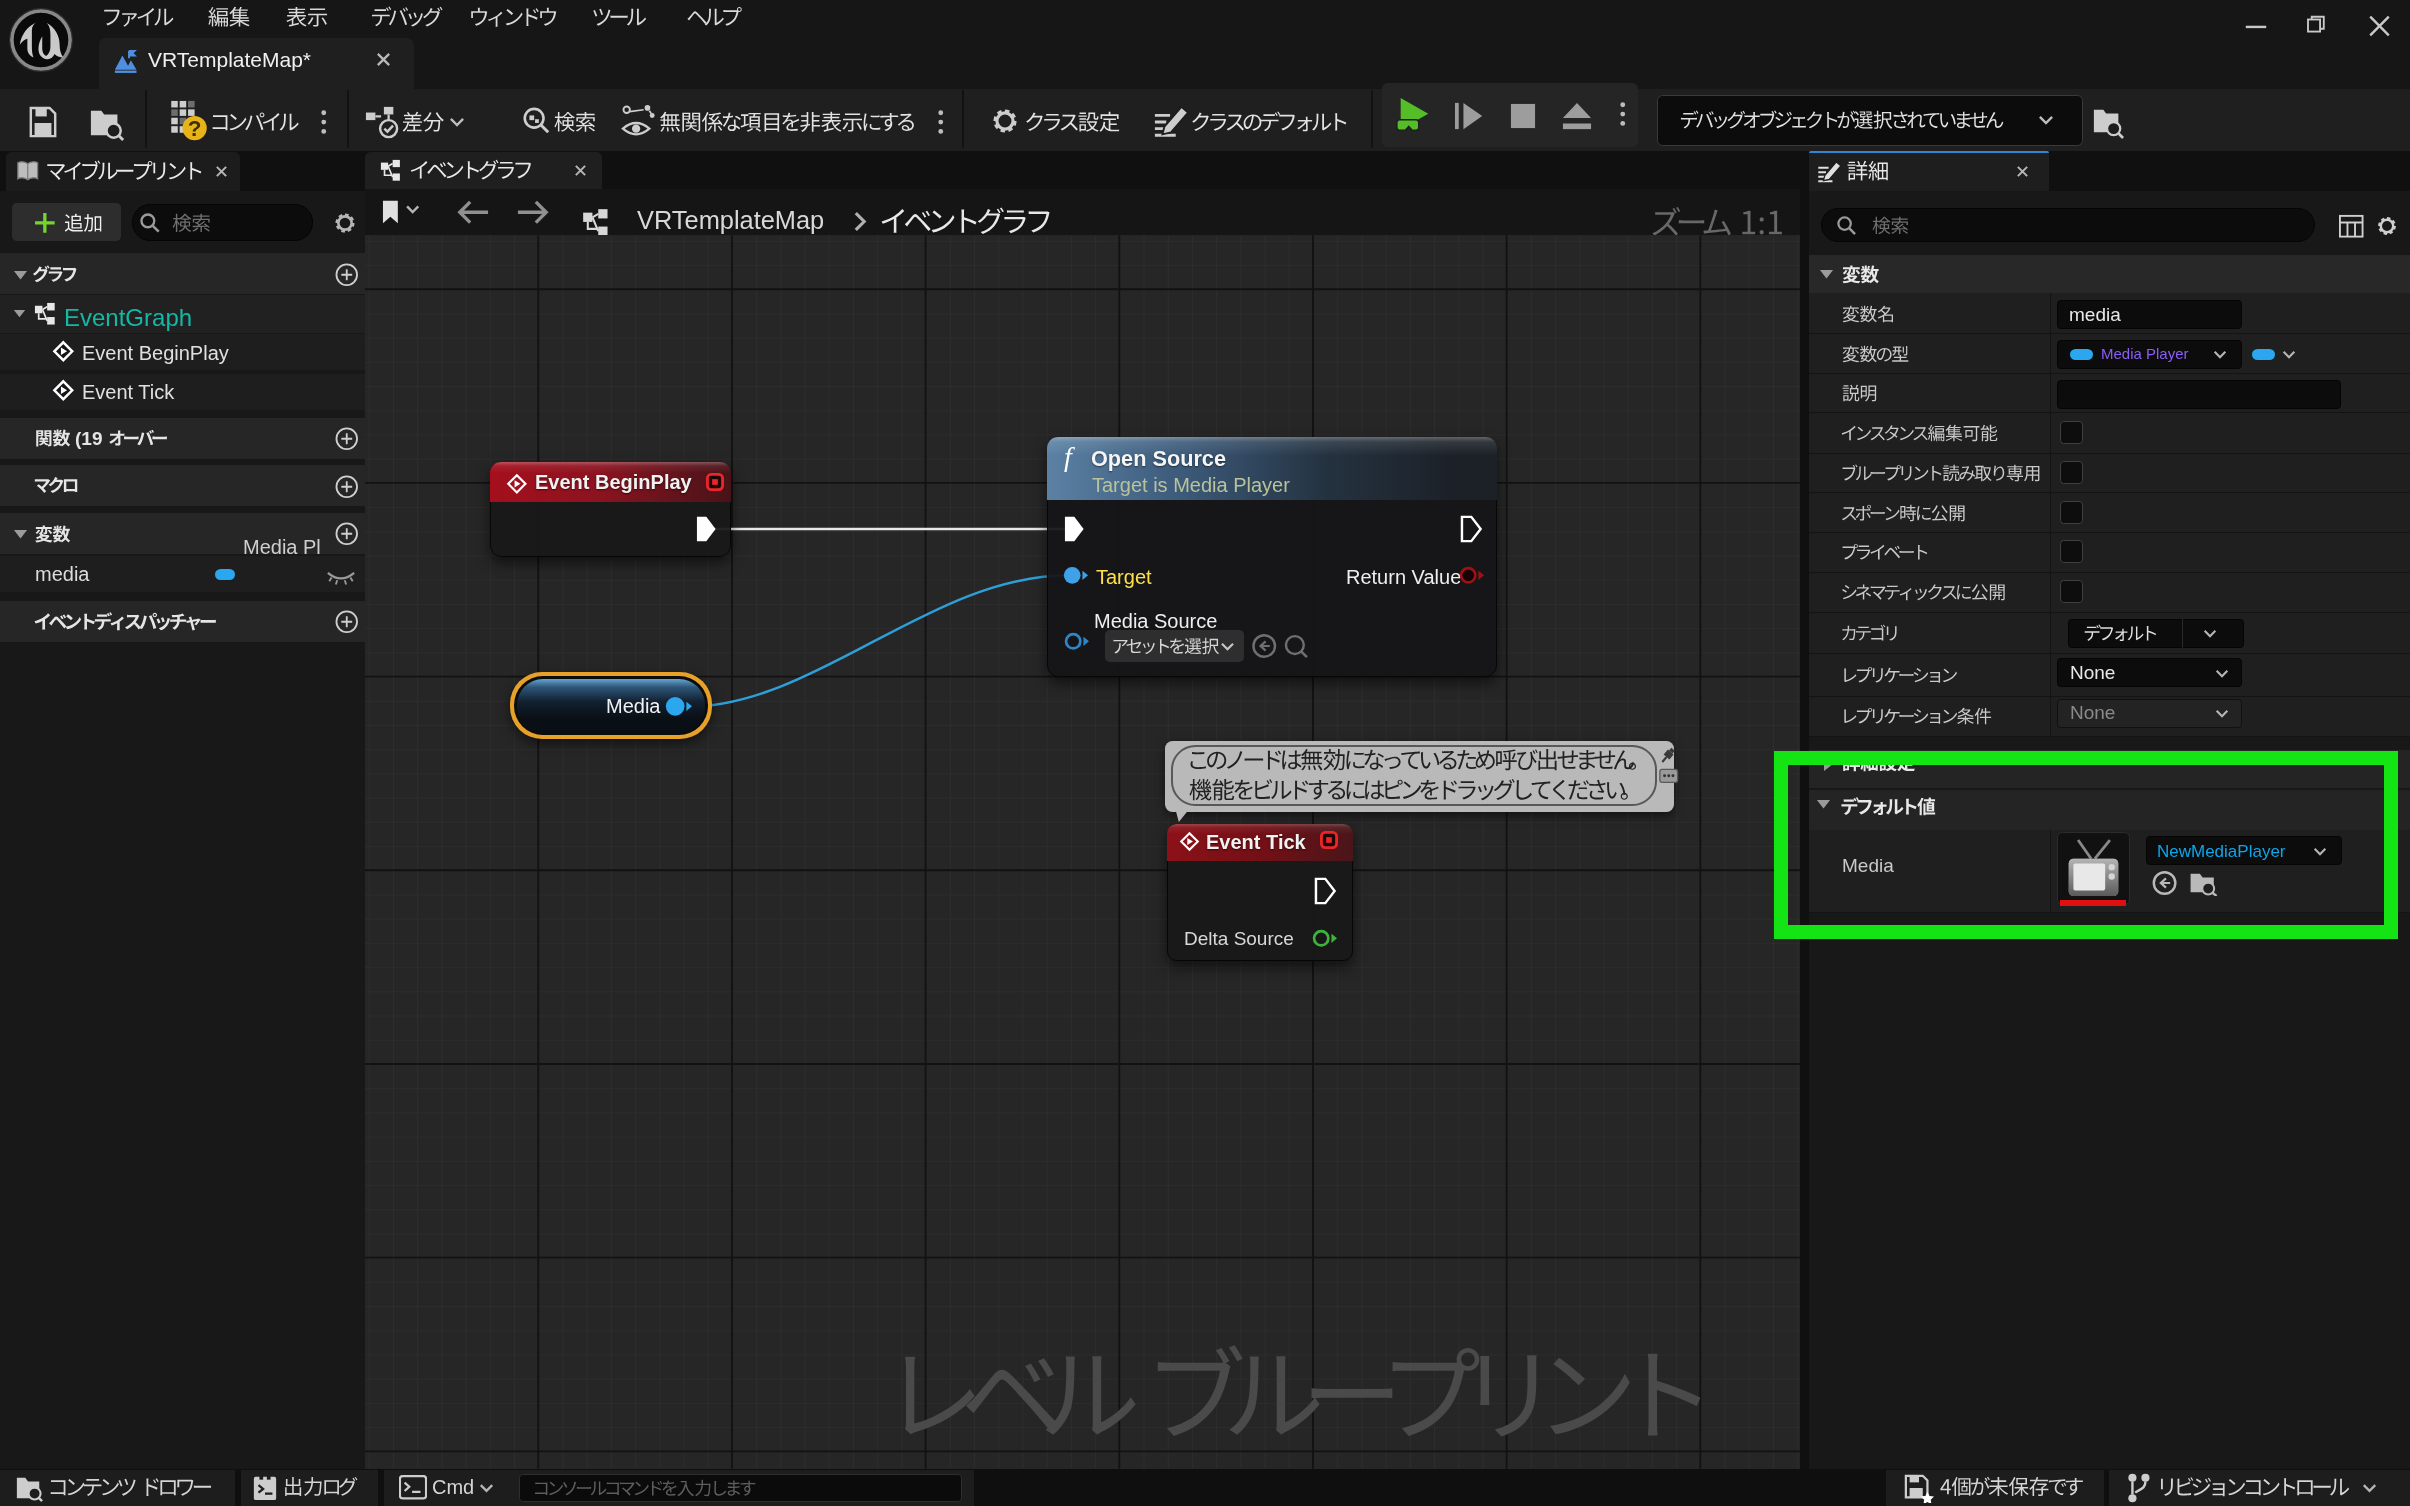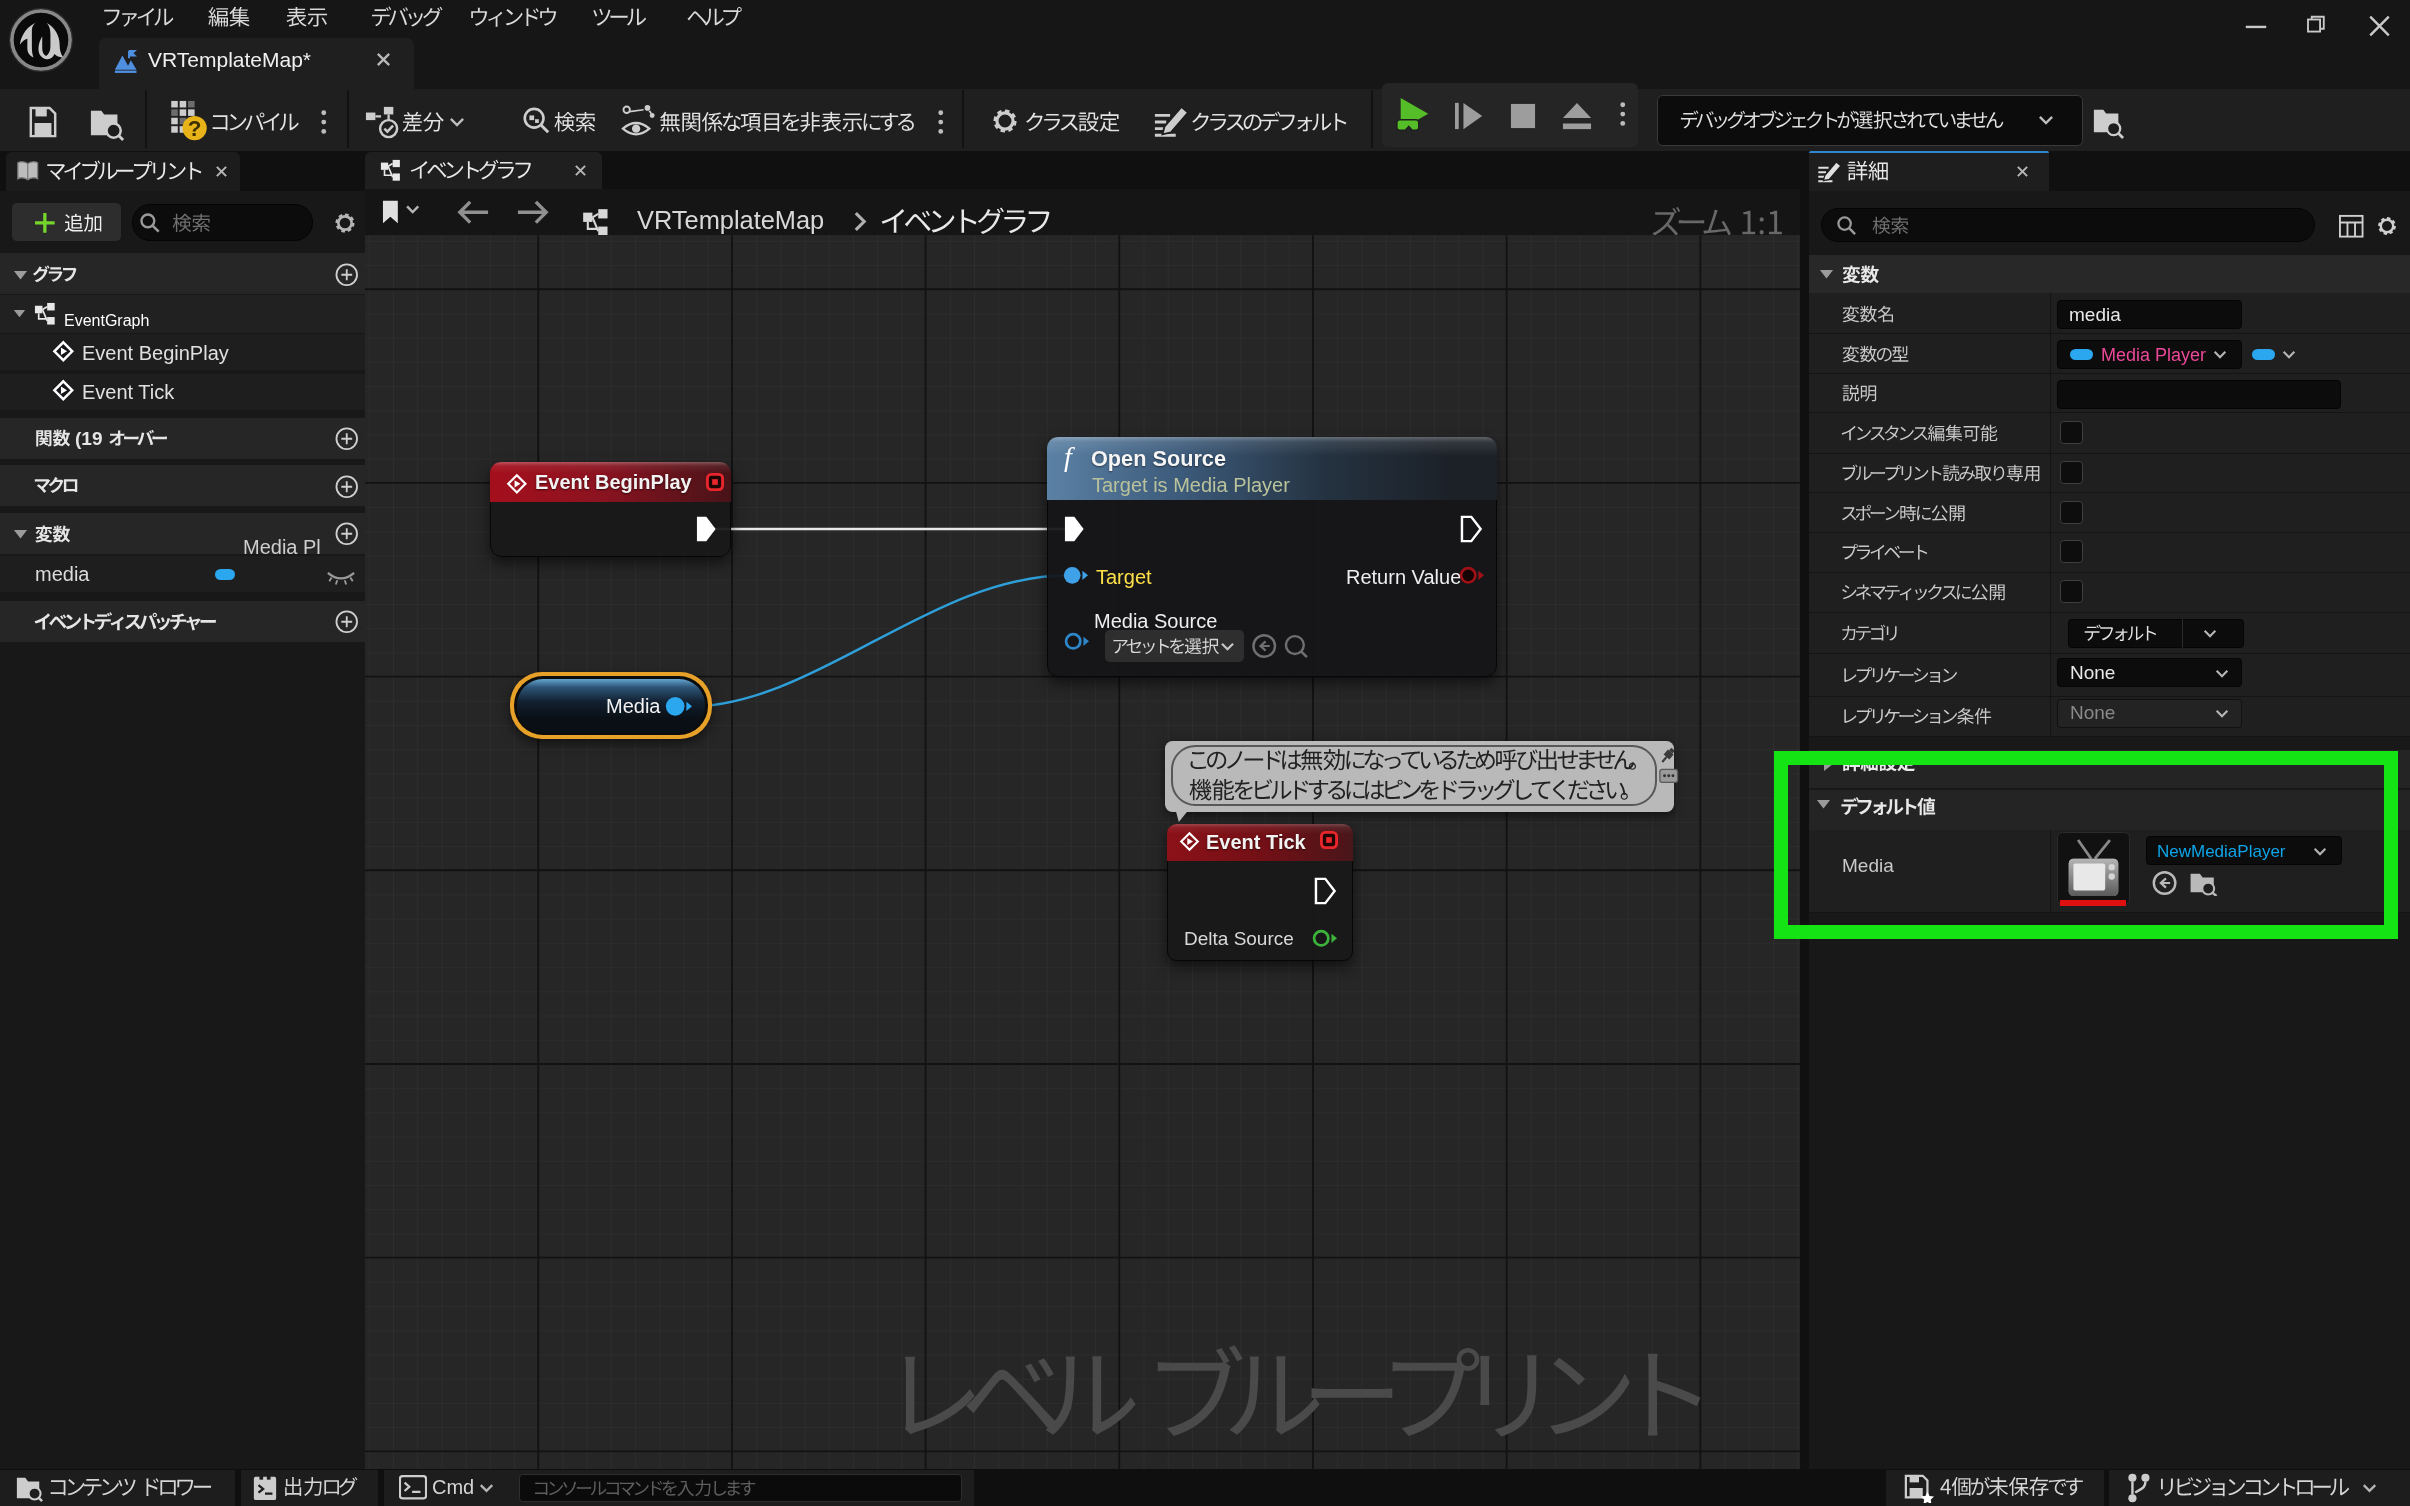--- a/index.html
+++ b/index.html
@@ -243,21 +243,21 @@
 <div class="abs" style="left:0;top:295px;width:365px;height:38px;background:#212121"></div>
 <svg class="ico" style="left:13px;top:309px" width="13" height="9.4" viewBox="0 0 16 11">
       <path d="M1 1 H15 L8 10 Z" fill="#9b9b9b"></path>
     </svg>
 <svg class="ico" style="left:34px;top:302px" width="23.5" height="23.5" viewBox="0 0 25 25">
  <rect x="1" y="4" width="8" height="8" fill="#e8e8e8"></rect>
       <rect x="14" y="1" width="8" height="8" fill="#e8e8e8"></rect>
       <rect x="14" y="16" width="8" height="8" fill="#e8e8e8"></rect>
  <path d="M9 8 L14 5 M9 8 L14 20 M5 12 v6 h9" stroke="#e8e8e8" stroke-width="1.8" fill="none"></path>
 </svg>
-<div class="lat" style="left:64px;top:312px;font-size:16px;color:#ffffff">EventGraph</div>
+<div class="lat" style="left:64px;top:304px;font-size:24px;color:#14b8a6">EventGraph</div>
 <div class="abs" style="left:0;top:334px;width:365px;height:36px;background:#1e1e1e"></div>
 <svg class="ico" style="left:52px;top:340px" width="22.6" height="22.6" viewBox="0 0 24 24">
  <path d="M12 2.5 L21.5 12 L12 21.5 L2.5 12 Z" fill="#15161a" stroke="#fff" stroke-width="2.6"></path>
       <path d="M9.5 8 v8 l6.5 -4 z" fill="#fff"></path>
 </svg>
 <div class="lat" style="left:82px;top:342px;font-size:20px;color:#e0e0e0">Event BeginPlay</div>
 <div class="abs" style="left:0;top:374px;width:365px;height:36px;background:#1e1e1e"></div>
 <svg class="ico" style="left:52px;top:379px" width="22.6" height="22.6" viewBox="0 0 24 24">
  <path d="M12 2.5 L21.5 12 L12 21.5 L2.5 12 Z" fill="#15161a" stroke="#fff" stroke-width="2.6"></path>
       <path d="M9.5 8 v8 l6.5 -4 z" fill="#fff"></path>
@@ -576,21 +576,21 @@
       <path d="M2.3 -0.6 3.4 0.3C3.7 0.2 4 0.1 4.2 0C8.9 -1.4 12.9 -3.7 15.3 -6.8L14.5 -8.1C12.1 -5.1 7.7 -2.5 4.1 -1.6C4.1 -2.6 4.1 -10.6 4.1 -12.4C4.1 -13 4.1 -13.7 4.2 -14.1H2.3C2.4 -13.8 2.5 -12.9 2.5 -12.4C2.5 -10.6 2.5 -2.7 2.5 -1.5C2.5 -1.2 2.5 -0.9 2.3 -0.6Z M28.6 -13.6C28.6 -14.3 29.2 -14.9 29.8 -14.9C30.6 -14.9 31.1 -14.3 31.1 -13.6C31.1 -13 30.6 -12.4 29.8 -12.4C29.2 -12.4 28.6 -13 28.6 -13.6ZM27.7 -13.6C27.7 -13.4 27.8 -13.2 27.8 -13L27.2 -13C26.3 -13 18.8 -13 17.7 -13C17 -13 16.3 -13.1 15.8 -13.1V-11.5C16.3 -11.5 16.9 -11.5 17.7 -11.5C18.8 -11.5 26.3 -11.5 27.4 -11.5C27.1 -9.7 26.2 -7 24.9 -5.3C23.3 -3.3 21.2 -1.7 17.5 -0.8L18.8 0.7C22.3 -0.4 24.5 -2.2 26.3 -4.4C27.8 -6.4 28.7 -9.4 29.1 -11.4L29.1 -11.6C29.4 -11.6 29.6 -11.5 29.8 -11.5C31 -11.5 32 -12.5 32 -13.6C32 -14.8 31 -15.8 29.8 -15.8C28.7 -15.8 27.7 -14.8 27.7 -13.6Z M43.2 -14.4H41.5C41.5 -13.9 41.6 -13.4 41.6 -12.8C41.6 -12.1 41.6 -10.5 41.6 -9.8C41.6 -6.2 41.3 -4.6 40 -3.1C38.8 -1.7 37.2 -1 35.4 -0.5L36.7 0.8C38.1 0.3 40 -0.5 41.2 -2C42.6 -3.6 43.2 -5.1 43.2 -9.7C43.2 -10.4 43.2 -12 43.2 -12.8C43.2 -13.4 43.2 -13.9 43.2 -14.4ZM34.4 -14.3H32.7C32.7 -13.9 32.8 -13.2 32.8 -12.9C32.8 -12.3 32.8 -7.4 32.8 -6.6C32.8 -6 32.7 -5.4 32.7 -5.1H34.4C34.4 -5.5 34.4 -6.1 34.4 -6.6C34.4 -7.4 34.4 -12.3 34.4 -12.9C34.4 -13.4 34.4 -13.9 34.4 -14.3Z M51.5 -14.7 49.7 -15C49.7 -14.6 49.6 -14 49.4 -13.5C49.2 -12.8 48.9 -11.8 48.3 -10.9C47.7 -9.7 46.3 -7.8 45 -6.8L46.5 -5.9C47.6 -6.8 48.8 -8.5 49.6 -10H54.5C54.2 -5.1 52.2 -2.6 50.3 -1.2C49.9 -0.9 49.3 -0.6 48.8 -0.4L50.4 0.7C53.7 -1.3 55.8 -4.5 56.1 -10H59.3C59.7 -10 60.5 -9.9 61.1 -9.9V-11.5C60.5 -11.5 59.8 -11.4 59.3 -11.4H50.3C50.6 -12.1 50.9 -12.8 51.1 -13.4C51.2 -13.8 51.4 -14.2 51.5 -14.7Z M60.8 -8.2V-6.4C61.4 -6.4 62.4 -6.5 63.5 -6.5C64.9 -6.5 72.5 -6.5 73.9 -6.5C74.8 -6.5 75.6 -6.4 75.9 -6.4V-8.2C75.5 -8.2 74.8 -8.1 73.9 -8.1C72.5 -8.1 64.9 -8.1 63.5 -8.1C62.4 -8.1 61.4 -8.2 60.8 -8.2Z M79.8 -14.6 79 -13.3C80.1 -12.7 82.1 -11.3 83 -10.6L83.9 -11.9C83.1 -12.5 80.9 -14 79.8 -14.6ZM77 -1 77.8 0.5C79.6 0.2 82.2 -0.7 84.2 -1.8C87.2 -3.6 89.8 -6.1 91.4 -8.6L90.5 -10.2C89 -7.5 86.5 -5 83.3 -3.2C81.4 -2.1 79.1 -1.4 77 -1ZM76.9 -10.3 76.1 -9C77.3 -8.4 79.3 -7.1 80.3 -6.4L81.1 -7.8C80.3 -8.4 78.1 -9.7 76.9 -10.3Z M93.3 -1.2V0.3C93.6 0.3 94.3 0.3 94.9 0.3H102.5L102.5 1.1H104C104 0.8 104 0.3 104 0C104 -1.6 104 -8.7 104 -9.4C104 -9.8 104 -10.2 104 -10.4C103.7 -10.4 103.2 -10.4 102.8 -10.4C101.3 -10.4 96.5 -10.4 95.5 -10.4C95 -10.4 93.9 -10.4 93.5 -10.4V-8.9C93.9 -9 95 -9 95.5 -9C96.5 -9 101.9 -9 102.5 -9V-5.9H95.6C95 -5.9 94.3 -5.9 94 -5.9V-4.4C94.3 -4.5 95 -4.5 95.7 -4.5H102.5V-1.1H94.9C94.2 -1.1 93.6 -1.1 93.3 -1.2Z M108.8 -13.9 107.7 -12.8C109.1 -11.8 111.5 -9.8 112.5 -8.8L113.7 -10C112.6 -11.1 110.2 -13 108.8 -13.9ZM107.2 -1.2 108.2 0.4C111.3 -0.2 113.8 -1.4 115.7 -2.6C118.5 -4.4 120.7 -7 122 -9.3L121.1 -11C120 -8.6 117.7 -5.8 114.8 -4C113 -2.9 110.5 -1.7 107.2 -1.2Z" fill="#c9c9c9"></path>
     </svg>
 <div class="abs" style="left:1809px;top:736px;width:602px;height:0.9px;background:#141414"></div>
 <svg style="position:absolute;left:1842px;top:707px;overflow:visible;" width="150" height="22.6" viewBox="0 -16.7 159 23.8">
       <path d="M2.3 -0.6 3.4 0.3C3.7 0.2 4 0.1 4.2 0C8.9 -1.4 12.9 -3.7 15.3 -6.8L14.5 -8.1C12.1 -5.1 7.7 -2.5 4.1 -1.6C4.1 -2.6 4.1 -10.6 4.1 -12.4C4.1 -13 4.1 -13.7 4.2 -14.1H2.3C2.4 -13.8 2.5 -12.9 2.5 -12.4C2.5 -10.6 2.5 -2.7 2.5 -1.5C2.5 -1.2 2.5 -0.9 2.3 -0.6Z M28.6 -13.6C28.6 -14.3 29.2 -14.9 29.8 -14.9C30.6 -14.9 31.1 -14.3 31.1 -13.6C31.1 -13 30.6 -12.4 29.8 -12.4C29.2 -12.4 28.6 -13 28.6 -13.6ZM27.7 -13.6C27.7 -13.4 27.8 -13.2 27.8 -13L27.2 -13C26.3 -13 18.8 -13 17.7 -13C17 -13 16.3 -13.1 15.8 -13.1V-11.5C16.3 -11.5 16.9 -11.5 17.7 -11.5C18.8 -11.5 26.3 -11.5 27.4 -11.5C27.1 -9.7 26.2 -7 24.9 -5.3C23.3 -3.3 21.2 -1.7 17.5 -0.8L18.8 0.7C22.3 -0.4 24.5 -2.2 26.3 -4.4C27.8 -6.4 28.7 -9.4 29.1 -11.4L29.1 -11.6C29.4 -11.6 29.6 -11.5 29.8 -11.5C31 -11.5 32 -12.5 32 -13.6C32 -14.8 31 -15.8 29.8 -15.8C28.7 -15.8 27.7 -14.8 27.7 -13.6Z M43.2 -14.4H41.5C41.5 -13.9 41.6 -13.4 41.6 -12.8C41.6 -12.1 41.6 -10.5 41.6 -9.8C41.6 -6.2 41.3 -4.6 40 -3.1C38.8 -1.7 37.2 -1 35.4 -0.5L36.7 0.8C38.1 0.3 40 -0.5 41.2 -2C42.6 -3.6 43.2 -5.1 43.2 -9.7C43.2 -10.4 43.2 -12 43.2 -12.8C43.2 -13.4 43.2 -13.9 43.2 -14.4ZM34.4 -14.3H32.7C32.7 -13.9 32.8 -13.2 32.8 -12.9C32.8 -12.3 32.8 -7.4 32.8 -6.6C32.8 -6 32.7 -5.4 32.7 -5.1H34.4C34.4 -5.5 34.4 -6.1 34.4 -6.6C34.4 -7.4 34.4 -12.3 34.4 -12.9C34.4 -13.4 34.4 -13.9 34.4 -14.3Z M51.5 -14.7 49.7 -15C49.7 -14.6 49.6 -14 49.4 -13.5C49.2 -12.8 48.9 -11.8 48.3 -10.9C47.7 -9.7 46.3 -7.8 45 -6.8L46.5 -5.9C47.6 -6.8 48.8 -8.5 49.6 -10H54.5C54.2 -5.1 52.2 -2.6 50.3 -1.2C49.9 -0.9 49.3 -0.6 48.8 -0.4L50.4 0.7C53.7 -1.3 55.8 -4.5 56.1 -10H59.3C59.7 -10 60.5 -9.9 61.1 -9.9V-11.5C60.5 -11.5 59.8 -11.4 59.3 -11.4H50.3C50.6 -12.1 50.9 -12.8 51.1 -13.4C51.2 -13.8 51.4 -14.2 51.5 -14.7Z M60.8 -8.2V-6.4C61.4 -6.4 62.4 -6.5 63.5 -6.5C64.9 -6.5 72.5 -6.5 73.9 -6.5C74.8 -6.5 75.6 -6.4 75.9 -6.4V-8.2C75.5 -8.2 74.8 -8.1 73.9 -8.1C72.5 -8.1 64.9 -8.1 63.5 -8.1C62.4 -8.1 61.4 -8.2 60.8 -8.2Z M79.8 -14.6 79 -13.3C80.1 -12.7 82.1 -11.3 83 -10.6L83.9 -11.9C83.1 -12.5 80.9 -14 79.8 -14.6ZM77 -1 77.8 0.5C79.6 0.2 82.2 -0.7 84.2 -1.8C87.2 -3.6 89.8 -6.1 91.4 -8.6L90.5 -10.2C89 -7.5 86.5 -5 83.3 -3.2C81.4 -2.1 79.1 -1.4 77 -1ZM76.9 -10.3 76.1 -9C77.3 -8.4 79.3 -7.1 80.3 -6.4L81.1 -7.8C80.3 -8.4 78.1 -9.7 76.9 -10.3Z M93.3 -1.2V0.3C93.6 0.3 94.3 0.3 94.9 0.3H102.5L102.5 1.1H104C104 0.8 104 0.3 104 0C104 -1.6 104 -8.7 104 -9.4C104 -9.8 104 -10.2 104 -10.4C103.7 -10.4 103.2 -10.4 102.8 -10.4C101.3 -10.4 96.5 -10.4 95.5 -10.4C95 -10.4 93.9 -10.4 93.5 -10.4V-8.9C93.9 -9 95 -9 95.5 -9C96.5 -9 101.9 -9 102.5 -9V-5.9H95.6C95 -5.9 94.3 -5.9 94 -5.9V-4.4C94.3 -4.5 95 -4.5 95.7 -4.5H102.5V-1.1H94.9C94.2 -1.1 93.6 -1.1 93.3 -1.2Z M108.8 -13.9 107.7 -12.8C109.1 -11.8 111.5 -9.8 112.5 -8.8L113.7 -10C112.6 -11.1 110.2 -13 108.8 -13.9ZM107.2 -1.2 108.2 0.4C111.3 -0.2 113.8 -1.4 115.7 -2.6C118.5 -4.4 120.7 -7 122 -9.3L121.1 -11C120 -8.6 117.7 -5.8 114.8 -4C113 -2.9 110.5 -1.7 107.2 -1.2Z M134 -13C133.2 -12 132.2 -11 131 -10.3C129.8 -11 128.7 -11.9 127.9 -12.9L128 -13ZM128.6 -16C127.6 -14.3 125.6 -12.3 122.8 -10.9C123.1 -10.7 123.6 -10.2 123.8 -9.9C125 -10.5 126.1 -11.2 127 -12C127.7 -11.1 128.6 -10.3 129.7 -9.5C127.5 -8.4 125 -7.7 122.5 -7.3C122.8 -7 123.1 -6.4 123.2 -6C125.9 -6.5 128.6 -7.4 131 -8.7C133.2 -7.5 135.8 -6.7 138.7 -6.3C138.9 -6.7 139.3 -7.3 139.6 -7.6C136.9 -7.9 134.4 -8.6 132.3 -9.6C133.9 -10.7 135.3 -12 136.2 -13.7L135.2 -14.3L134.9 -14.2H129.1C129.5 -14.7 129.8 -15.2 130.2 -15.7ZM130.2 -7.4V-5.4H122.5V-4.1H128.9C127.2 -2.3 124.5 -0.8 122.1 0C122.4 0.3 122.9 0.8 123.1 1.2C125.6 0.2 128.4 -1.6 130.2 -3.7V1.5H131.6V-3.7C133.4 -1.6 136.2 0.2 138.7 1.1C139 0.7 139.4 0.2 139.7 -0.1C137.2 -0.9 134.5 -2.4 132.9 -4.1H139.4V-5.4H131.6V-7.4Z M146.1 -6.5V-5.1H151.5V1.5H152.9V-5.1H158.1V-6.5H152.9V-10.7H157.3V-12.1H152.9V-15.7H151.5V-12.1H149C149.2 -12.9 149.4 -13.8 149.6 -14.7L148.2 -15C147.8 -12.5 147 -10.1 145.9 -8.5C146.2 -8.3 146.9 -8 147.1 -7.8C147.6 -8.6 148.1 -9.6 148.5 -10.7H151.5V-6.5ZM145.1 -15.9C144.1 -13 142.4 -10.2 140.6 -8.3C140.9 -8 141.3 -7.2 141.5 -6.9C142.1 -7.5 142.6 -8.3 143.2 -9.1V1.5H144.6V-11.3C145.3 -12.7 145.9 -14.1 146.5 -15.5Z" fill="#c9c9c9"></path>
     </svg>
 <div class="abs" style="left:2057px;top:300px;width:185px;height:29px;background:#0c0c0c;border:0.9px solid #050505;border-radius:3.8px"></div>
 <div class="lat" style="left:2069px;top:304px;font-size:19px;color:#e8e8e8">media</div>
 <div class="abs" style="left:2057px;top:340px;width:185px;height:29px;background:#0c0c0c;border:0.9px solid #050505;border-radius:3.8px"></div>
 <div class="abs" style="left:2070px;top:349px;width:22.6px;height:11.3px;background:#2ba7f0;border-radius:5.6px"></div>
-<div class="lat" style="left:2101px;top:345px;font-size:18px;color:#ec4899">Media Player</div>
+<div class="lat" style="left:2101px;top:345px;font-size:15px;color:#8b5cf6">Media Player</div>
 <svg class="ico" style="left:2213px;top:350px" width="14" height="9.4" viewBox="0 0 17 11">
       <path d="M2 2 l6.5 6.5 L15 2" stroke="#b5b5b5" stroke-width="2.6" fill="none"></path>
     </svg>
 <div class="abs" style="left:2252px;top:349px;width:22.6px;height:11.3px;background:#2ba7f0;border-radius:5.6px"></div>
 <svg class="ico" style="left:2282px;top:350px" width="14" height="9.4" viewBox="0 0 17 11">
       <path d="M2 2 l6.5 6.5 L15 2" stroke="#b5b5b5" stroke-width="2.6" fill="none"></path>
     </svg>
 <div class="abs" style="left:2057px;top:380px;width:284px;height:29px;background:#0c0c0c;border:0.9px solid #050505;border-radius:3.8px"></div>
 <div class="abs" style="left:2060px;top:421px;width:22.6px;height:22.6px;background:#0d0d0d;border:1.4px solid #3f3f3f;border-radius:3.8px"></div>
 <div class="abs" style="left:2060px;top:461px;width:22.6px;height:22.6px;background:#0d0d0d;border:1.4px solid #3f3f3f;border-radius:3.8px"></div>

